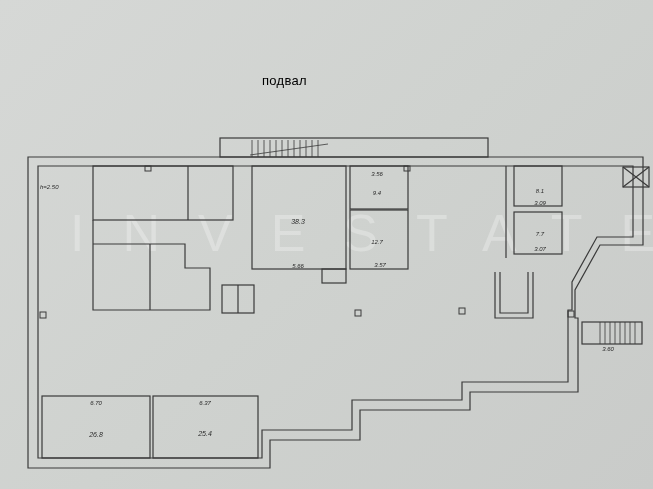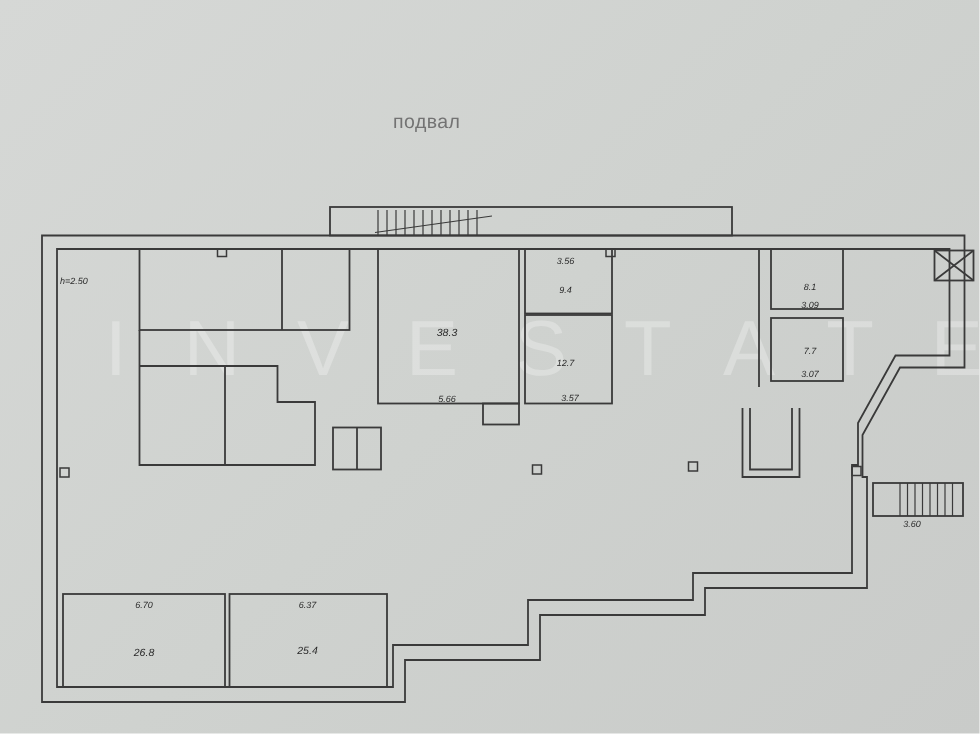--- a/index.html
+++ b/index.html
@@ -4,21 +4,21 @@
   <style>
     html, body { margin:0; padding:0; }
     body {
       width:653px; height:489px; overflow:hidden;
       background: linear-gradient(135deg, #d6d8d6 0%, #cfd2cf 50%, #c9cbc9 100%);
       font-family: "Liberation Sans", sans-serif;
       position:relative;
     }
     .title {
       position:absolute; left:262px; top:73px;
-      font-size:13px; color:#737373; letter-spacing:0.3px;
+      font-size:13px; color:#000000; letter-spacing:0.3px;
     }
     svg.plan { position:absolute; left:0; top:0; }
     .wm {
       position:absolute; left:70px; top:203px;
       font-size:52px; letter-spacing:38px; color:rgba(255,255,255,0.28);
       font-family:"Liberation Sans", sans-serif; font-weight:400;
     }
     .lbl { font-family:"Liberation Sans", sans-serif; fill:#2a2a2a; font-style:italic; }
   </style>
 </head>

